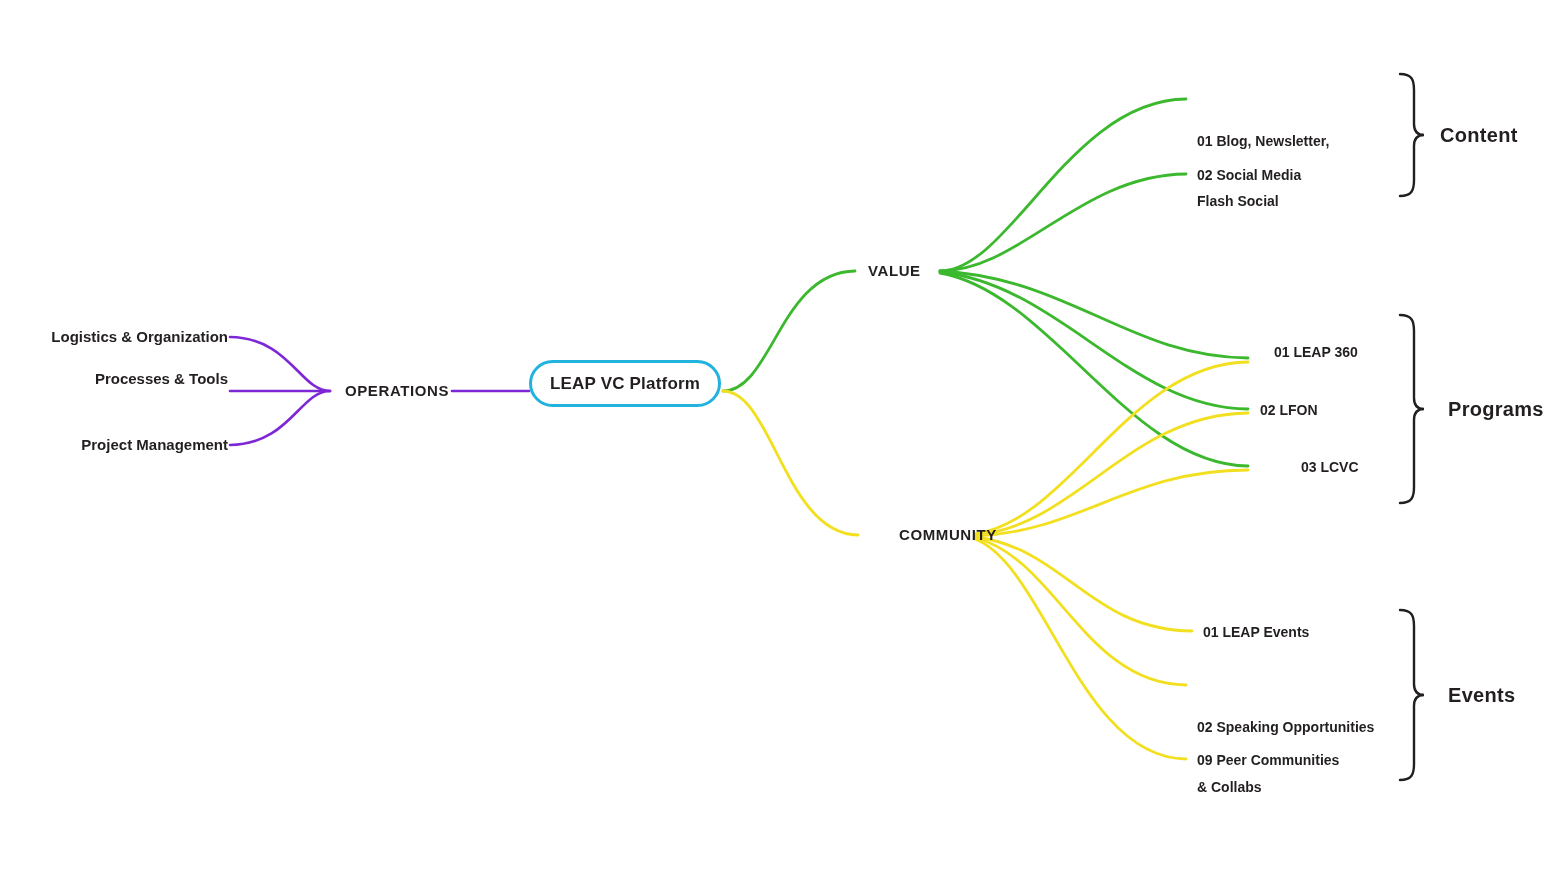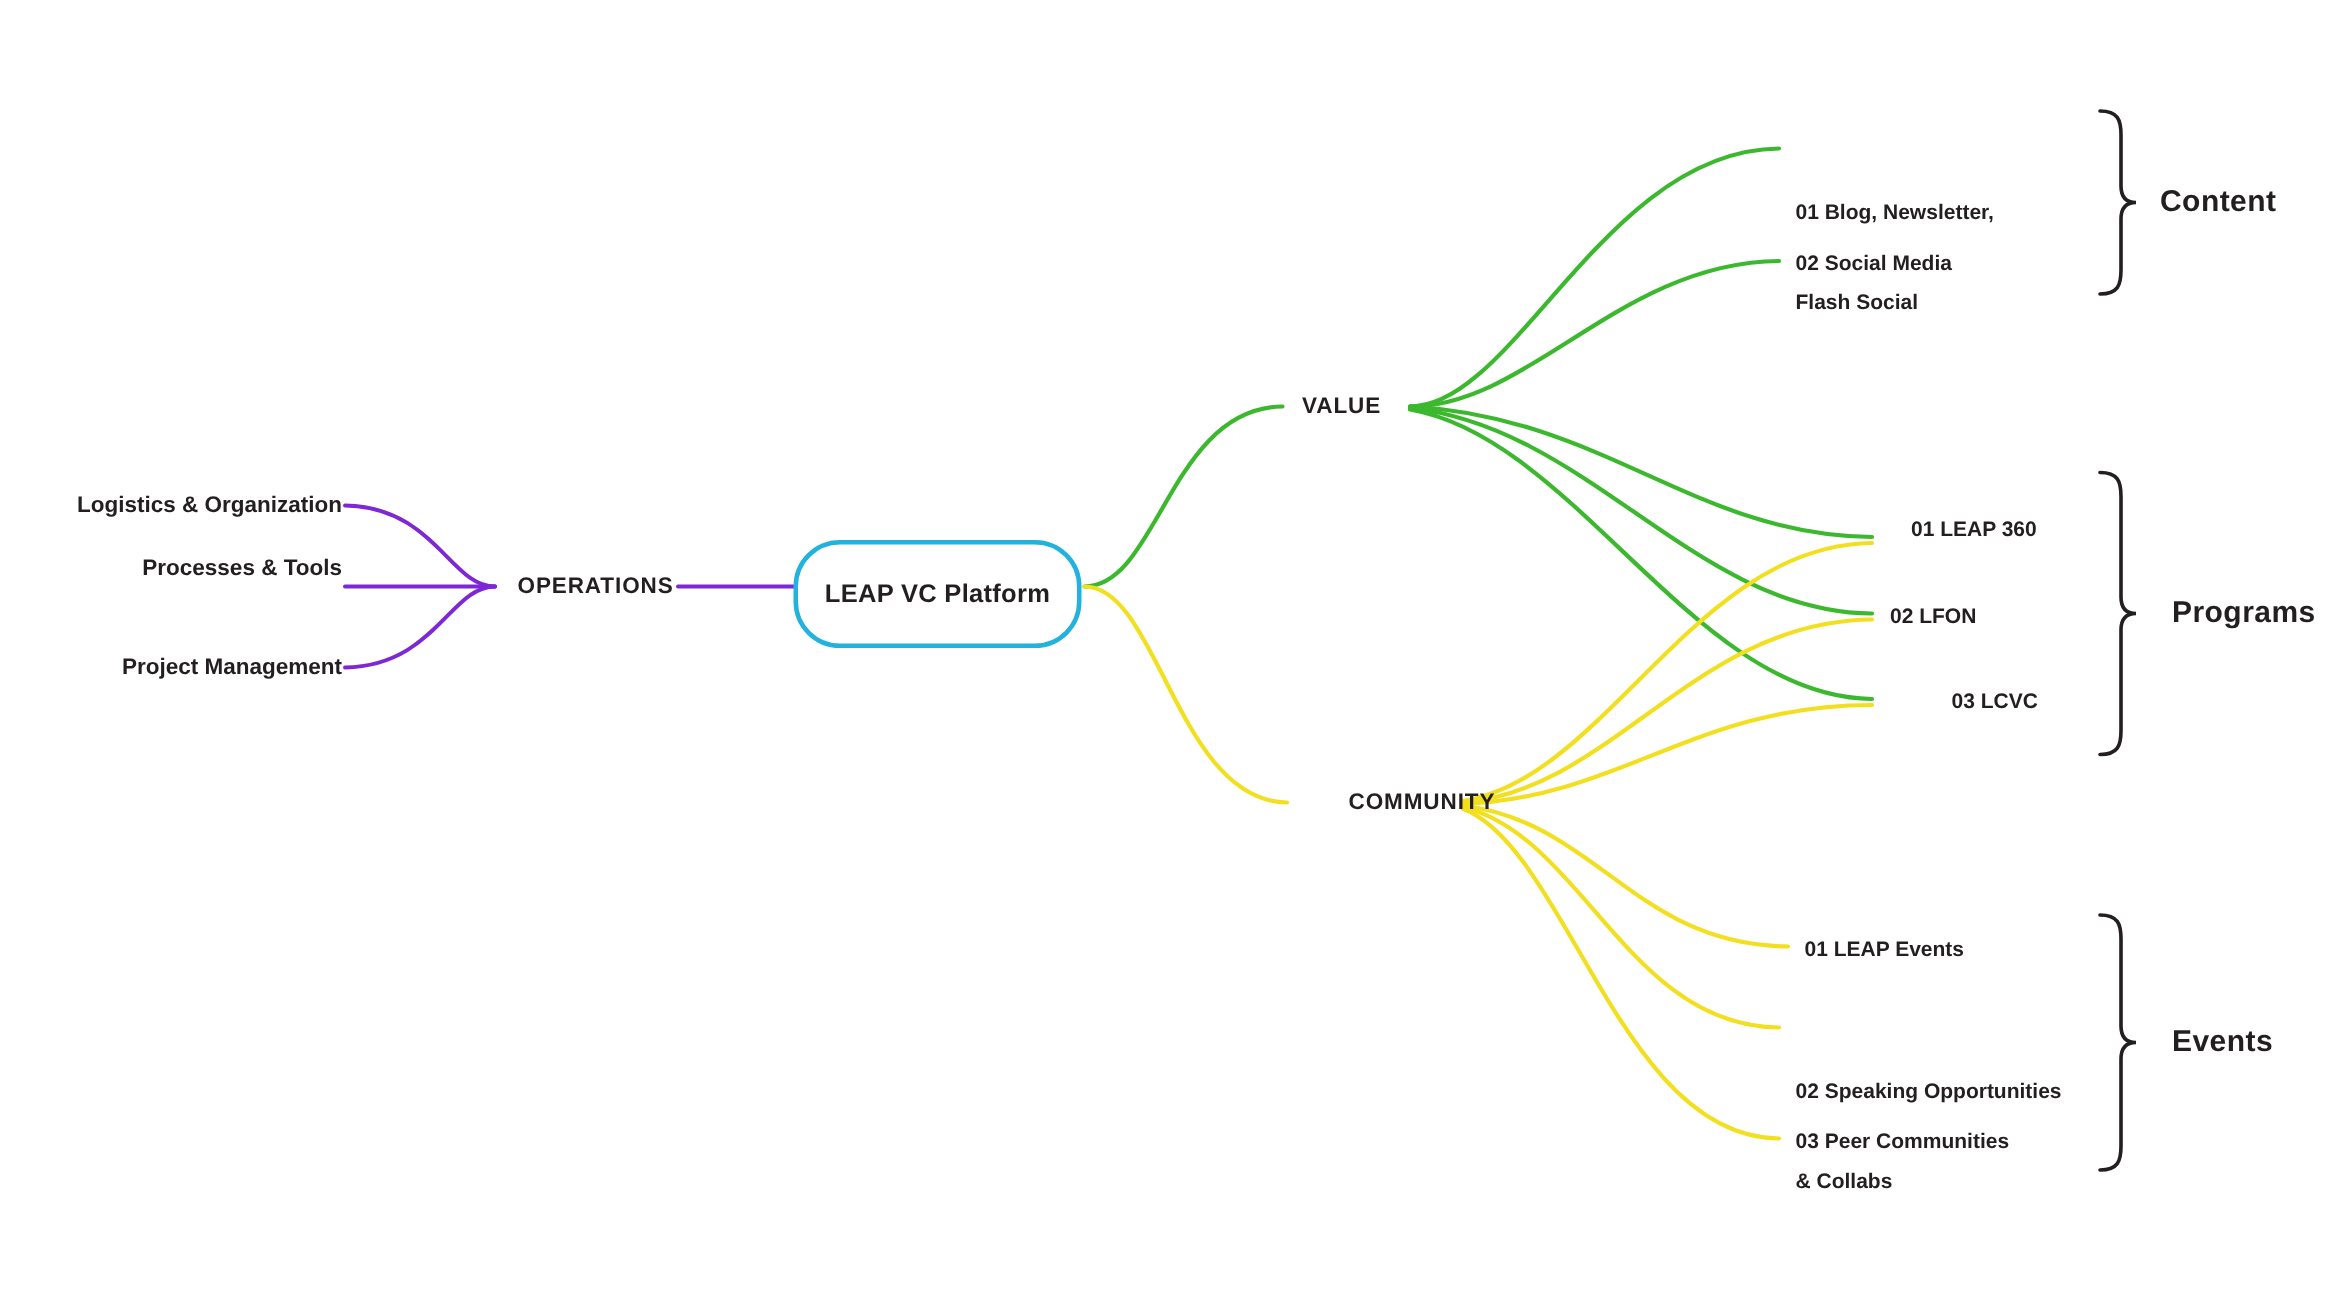--- a/index.html
+++ b/index.html
@@ -28,21 +28,21 @@
     color: #231f20;
     white-space: pre;
     line-height: 1.45;
   }
   
   #root-node {
     position: absolute;
     left: 529px;
     top: 360px;
     width: 192px;
-    height: 72px;
+    height: 47px;
     border: 3px solid #22b2de;
     border-radius: 31px;
     background: #ffffff;
     box-sizing: border-box;
     display: flex;
     align-items: center;
     justify-content: center;
   }
   #root-node .root-text {
     font-size: 17px;
@@ -156,19 +156,19 @@
 
 <div class="label leaf-right" style="left:1260px; top:457px;margin-left:41px;">03 LCVC</div>
 
 <div class="label leaf-right" style="left:1203px; top:622px;">01 LEAP Events</div>
 
 <div class="label leaf-right" style="left:1197px; top:676px;">
   <div>02 Speaking Opportunities</div>
   <div>&amp; Collabs</div>
 </div>
 
-<div class="label leaf-right" style="left:1197px; top:750px;">03 Peer Communities</div>
+<div class="label leaf-right" style="left:1197px; top:750px;">09 Peer Communities</div>
 
 <div class="label group-label" style="left:1440px; top:135px;">Content</div>
 
 <div class="label group-label" style="left:1448px; top:409px;">Programs</div>
 
 <div class="label group-label" style="left:1448px; top:695px;">Events</div>
 
 </body></html>

